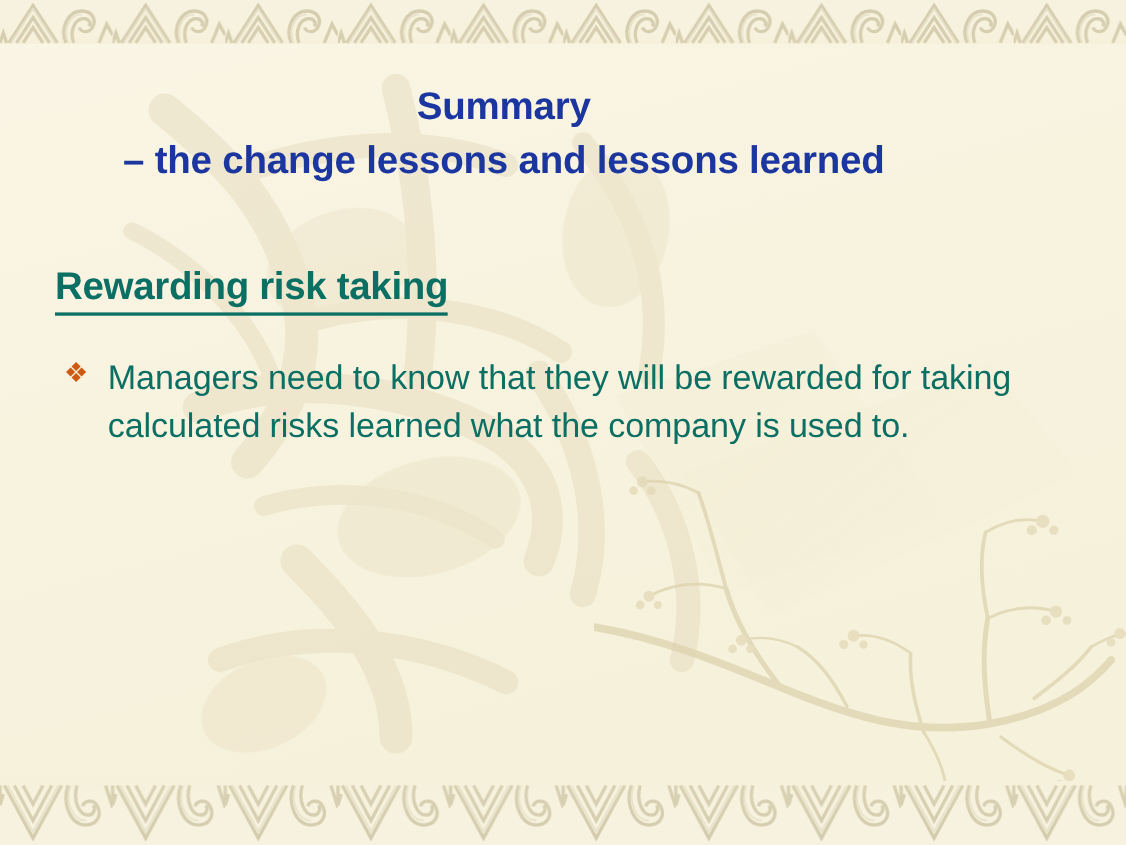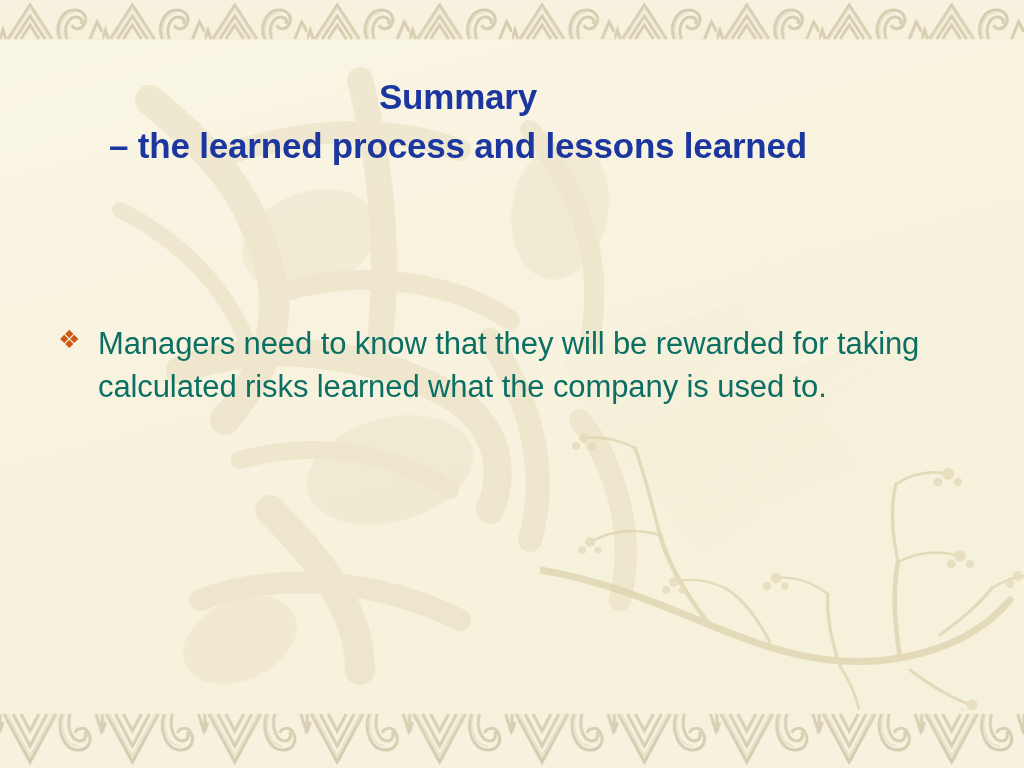--- a/index.html
+++ b/index.html
@@ -287,23 +287,24 @@
       </defs>
       <rect x="0" y="0" width="1024" height="58" fill="url(#triBorderBot)"></rect>
       <rect x="0" y="0" width="1024" height="58" fill="url(#botFadeG)"></rect>
     </svg>
   </div>
 
   <div class="content">
 
     <div class="title-block">
       <span class="title-line-1">Summary</span>
-      <span class="title-line-2">– the learned process and lessons learned</span>
+      <span class="title-line-2">– the change lessons and lessons learned</span>
     </div>
 
+    <div class="section-heading">Rewarding risk taking</div>
 
     <ul class="bullet-list">
       <li class="bullet-item">
         <span class="bullet-marker">❖</span>
         <span class="bullet-text">Managers need to know that they will be rewarded for taking calculated risks learned what the company is used to.</span>
       </li>
     </ul>
 
   </div>
 </div>

